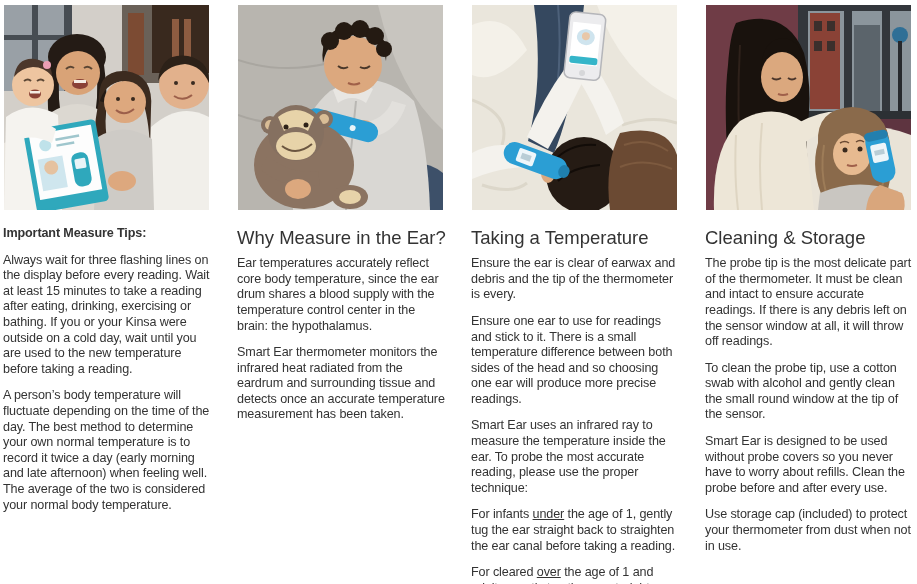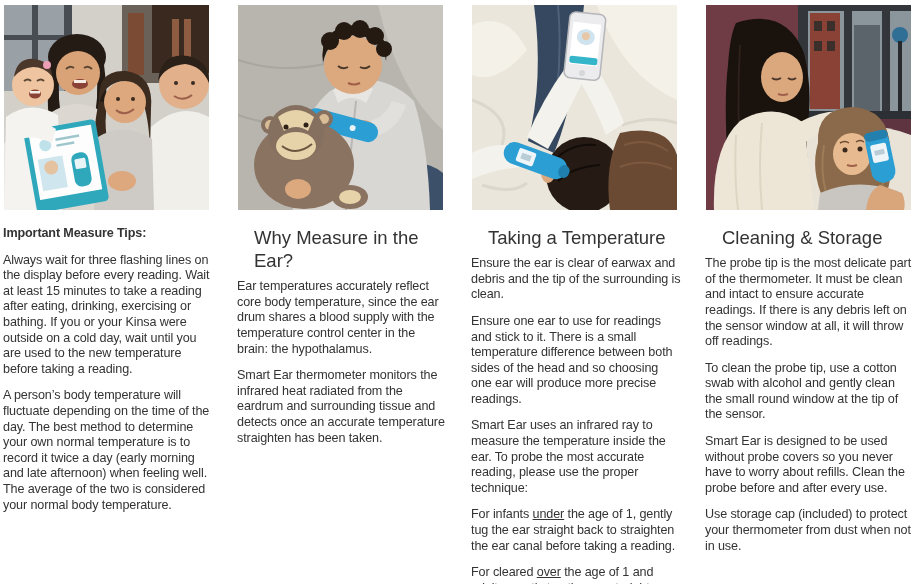--- a/index.html
+++ b/index.html
@@ -10,21 +10,21 @@
     display:grid; grid-template-columns:repeat(4,210px); column-gap:24px;
   }
   .col { width:210px; }
   .photo {
     width:205px; height:205px; margin:0 0 16px 1px; overflow:hidden;
     background:#d8d4cd;
   }
   .photo svg { display:block; }
   .col-heading {
     font-size:18.5px; font-weight:400; color:#333333;
-    margin:0 0 7px 17px; line-height:1.25; letter-spacing:0;
+    margin:0 0 7px 0; line-height:1.25; letter-spacing:0;
   }
   .body-p {
     font-size:12.6px; line-height:15.6px; letter-spacing:-0.12px;
     margin:0 0 11px 0; color:#333333;
   }
   .tips-heading { font-weight:700; }
   .em-u { font-weight:400; text-decoration:underline; }
 </style>
 </head>
 <body>
@@ -146,21 +146,21 @@
         <circle cx="68" cy="120" r="2.5" fill="#2e2218"></circle>
         <path d="M44 141 Q58 152 74 139" stroke="#6b5640" stroke-width="2" fill="none"></path>
         <path d="M30 150 Q50 170 80 166 L82 180 Q48 186 22 164 Z" fill="#8b7361"></path>
         <ellipse cx="112" cy="192" rx="18" ry="12" fill="#8b7361"></ellipse>
         <ellipse cx="112" cy="192" rx="11" ry="7" fill="#e7d3a9"></ellipse>
         <ellipse cx="60" cy="184" rx="13" ry="10" fill="#dca87e"></ellipse>
       </svg>
     </div>
     <h3 class="col-heading">Why Measure in the Ear?</h3>
     <p class="body-p">Ear temperatures accurately reflect core body temperature, since the ear drum shares a blood supply with the temperature control center in the brain: the hypothalamus.</p>
-    <p class="body-p">Smart Ear thermometer monitors the infrared heat radiated from the eardrum and surrounding tissue and detects once an accurate temperature straighten has been taken.</p>
+    <p class="body-p">Smart Ear thermometer monitors the infrared heat radiated from the eardrum and surrounding tissue and detects once an accurate temperature measurement has been taken.</p>
   </div>
 
   <div class="col">
     <div class="photo">
       <svg viewBox="0 0 205 205" width="205" height="205" role="img" aria-label="Child holding phone with Kinsa app while an adult takes his ear temperature">
         <rect width="205" height="205" fill="#eae6dc"></rect>
         <path d="M125 0 H205 V95 Q150 70 125 0 Z" fill="#f4f1e9"></path>
         <path d="M0 20 Q35 5 55 45 Q25 80 0 70 Z" fill="#f4f1e9"></path>
         <path d="M0 95 Q40 110 30 140" stroke="#dcd7ca" stroke-width="3" fill="none"></path>
         <path d="M150 120 Q180 110 205 118" stroke="#dcd7ca" stroke-width="3" fill="none"></path>
@@ -196,21 +196,21 @@
         <ellipse cx="56" cy="153" rx="12" ry="10" fill="#e6b98f"></ellipse>
         <g transform="rotate(20 70 158)">
           <rect x="30" y="147" width="66" height="22" rx="11" fill="#2b9ed4"></rect>
           <rect x="44" y="151" width="18" height="14" rx="2" fill="#eef6fa"></rect>
           <rect x="48" y="155" width="10" height="6" fill="#b9cdd6"></rect>
           <rect x="88" y="152" width="11" height="13" rx="6" fill="#1f7fae"></rect>
         </g>
       </svg>
     </div>
     <h3 class="col-heading">Taking a Temperature</h3>
-    <p class="body-p">Ensure the ear is clear of earwax and debris and the tip of the surrounding is clean.</p>
+    <p class="body-p">Ensure the ear is clear of earwax and debris and the tip of the thermometer is every.</p>
     <p class="body-p">Ensure one ear to use for readings and stick to it. There is a small temperature difference between both sides of the head and so choosing one ear will produce more precise readings.</p>
     <p class="body-p">Smart Ear uses an infrared ray to measure the temperature inside the ear. To probe the most accurate reading, please use the proper technique:</p>
     <p class="body-p"><span>For infants </span><span class="em-u">under</span><span> the age of 1, gently tug the ear straight back to straighten the ear canal before taking a reading.</span></p>
     <p class="body-p"><span>For cleared </span><span class="em-u">over</span><span> the age of 1 and adults, gently tug the ear straight up and back before taking a reading.</span></p>
   </div>
 
   <div class="col">
     <div class="photo">
       <svg viewBox="0 0 205 205" width="205" height="205" role="img" aria-label="Mother comforting daughter while checking her ear temperature">
         <rect width="205" height="205" fill="#6f3c46"></rect>

